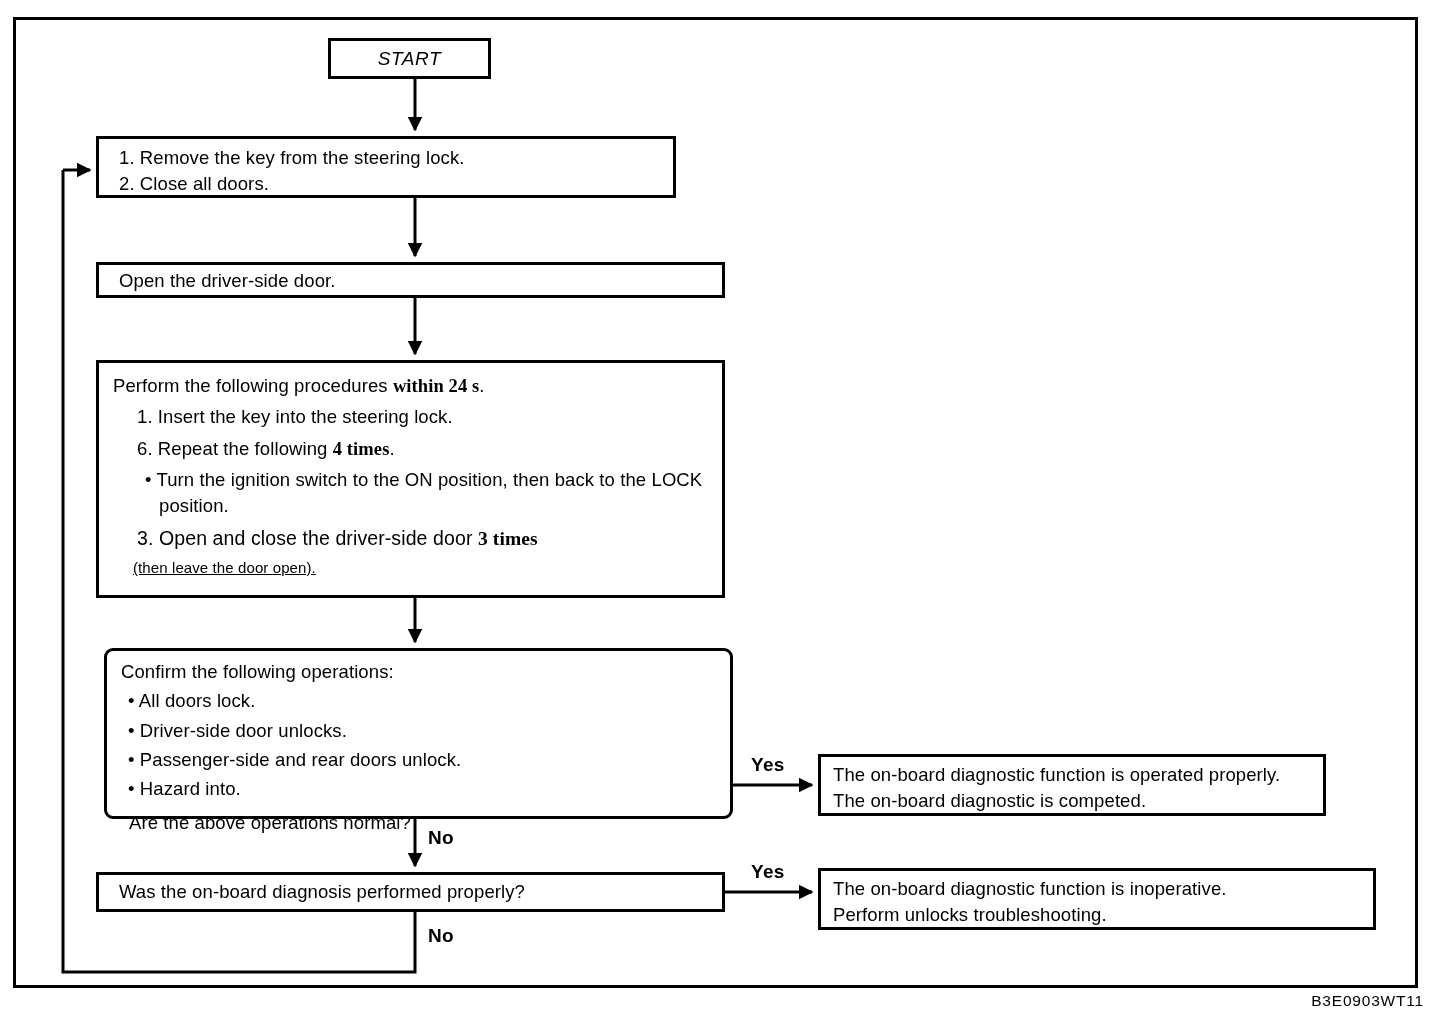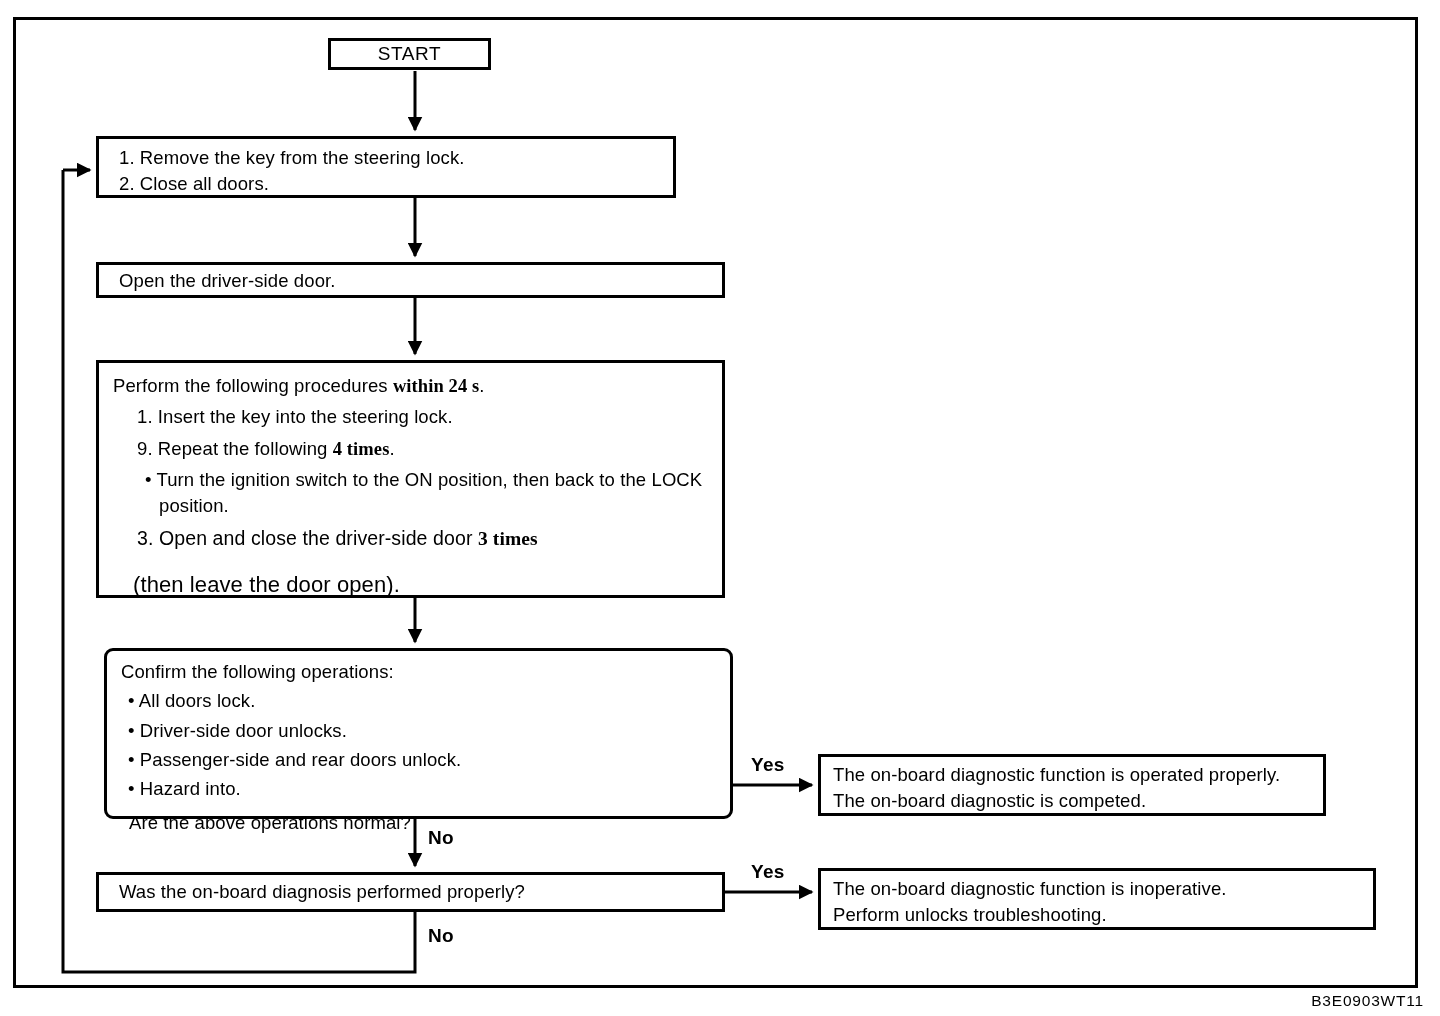--- a/index.html
+++ b/index.html
@@ -46,24 +46,25 @@
     padding: 6px 14px 6px 20px;
     font-size: 18.5px;
     line-height: 1.42;
     letter-spacing: 0.1px;
   }
 
   .start-box {
     left: 328px;
     top: 38px;
     width: 163px;
-    height: 32px;
+    height: 41px;
     display: flex;
     align-items: center;
     justify-content: center;
+    font-style: italic;
   }
   .start-label {
     font-size: 19px;
     letter-spacing: 0.6px;
   }
 
   .box-step1   { left: 96px; top: 136px; width: 580px; height: 62px; }
   .box-step2   { left: 96px; top: 262px; width: 629px; height: 36px; }
   .box-step3   { left: 96px; top: 360px; width: 629px; height: 238px; }
   .box-confirm { left: 104px; top: 648px; width: 629px; height: 171px; border-radius: 9px; }
@@ -71,21 +72,21 @@
   .box-res1    { left: 818px; top: 754px; width: 508px; height: 62px; }
   .box-res2    { left: 818px; top: 868px; width: 558px; height: 62px; }
 
   .line1, .line2, .line3 { margin: 0; }
 
   
   .p-head { font-size: 18.5px; margin: 0 0 5px 0; }
   .p-num  { font-size: 18.5px; margin: 0 0 5px 0; padding-left: 24px; text-indent: -20px; margin-left: 20px;}
   .p-bul  { font-size: 18.5px; margin: 0 0 5px 0; padding-left: 46px; text-indent: -14px; }
   .p-num-big { font-size: 19.5px; margin: 6px 0 0 0; padding-left: 24px; text-indent: -20px; margin-left: 20px; }
-  .p-cont { font-size: 22px; margin: 16px 0 0 20px; }
+  .p-cont { font-size: 15px; margin: 4px 0 0 20px; text-decoration: underline; }
   .c-head { font-size: 18.5px; margin: 0 0 3px 0; }
   .c-bul  { font-size: 18.5px; margin: 0 0 3px 0; padding-left: 20px; text-indent: -13px; }
   .c-tail { font-size: 18.5px; margin: 8px; }
   b { font-weight: bold; font-family: Liberation Serif, serif; }
 
   
   .edge-label {
     position: absolute;
     font-size: 19px;
     font-weight: bold;
@@ -151,21 +152,21 @@
   <div class="box box-step2">
     <div class="box-inner" style="padding-top:3px;">
       <p class="line1">Open the driver-side door.</p>
     </div>
   </div>
 
   <div class="box box-step3">
     <div class="box-inner" style="padding-top:10px;padding-left:14px;">
       <p class="p-head"><span>Perform the following procedures </span><b>within 24 s</b><span>.</span></p>
       <p class="p-num">1. Insert the key into the steering lock.</p>
-      <p class="p-num"><span>9. Repeat the following </span><b>4 times</b><span>.</span></p>
+      <p class="p-num"><span>6. Repeat the following </span><b>4 times</b><span>.</span></p>
       <p class="p-bul">• Turn the ignition switch to the ON position, then back to the LOCK position.</p>
       <p class="p-num-big"><span>3. Open and close the driver-side door </span><b>3 times</b></p>
       <p class="p-cont">(then leave the door open).</p>
     </div>
   </div>
 
   <div class="box box-confirm">
     <div class="box-inner" style="padding-top:8px;padding-left:14px;">
       <p class="c-head">Confirm the following operations:</p>
       <p class="c-bul">• All doors lock.</p>

